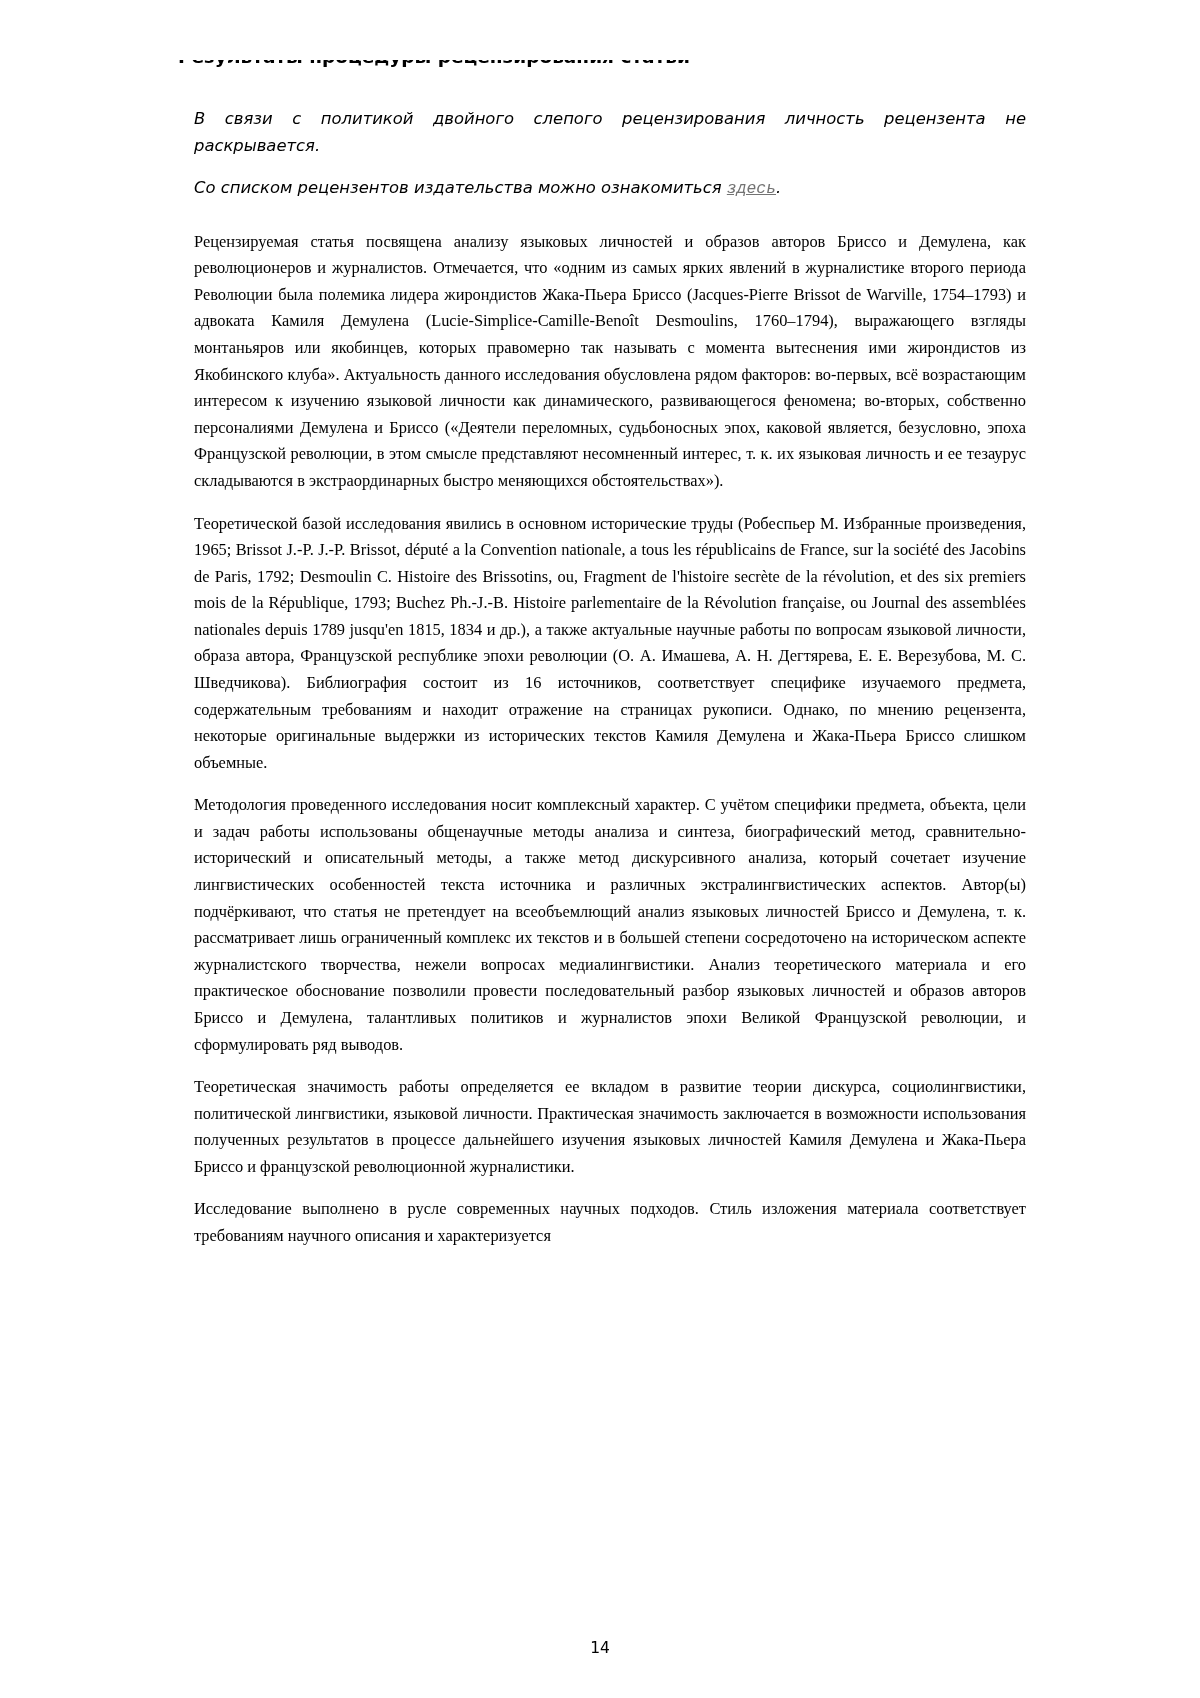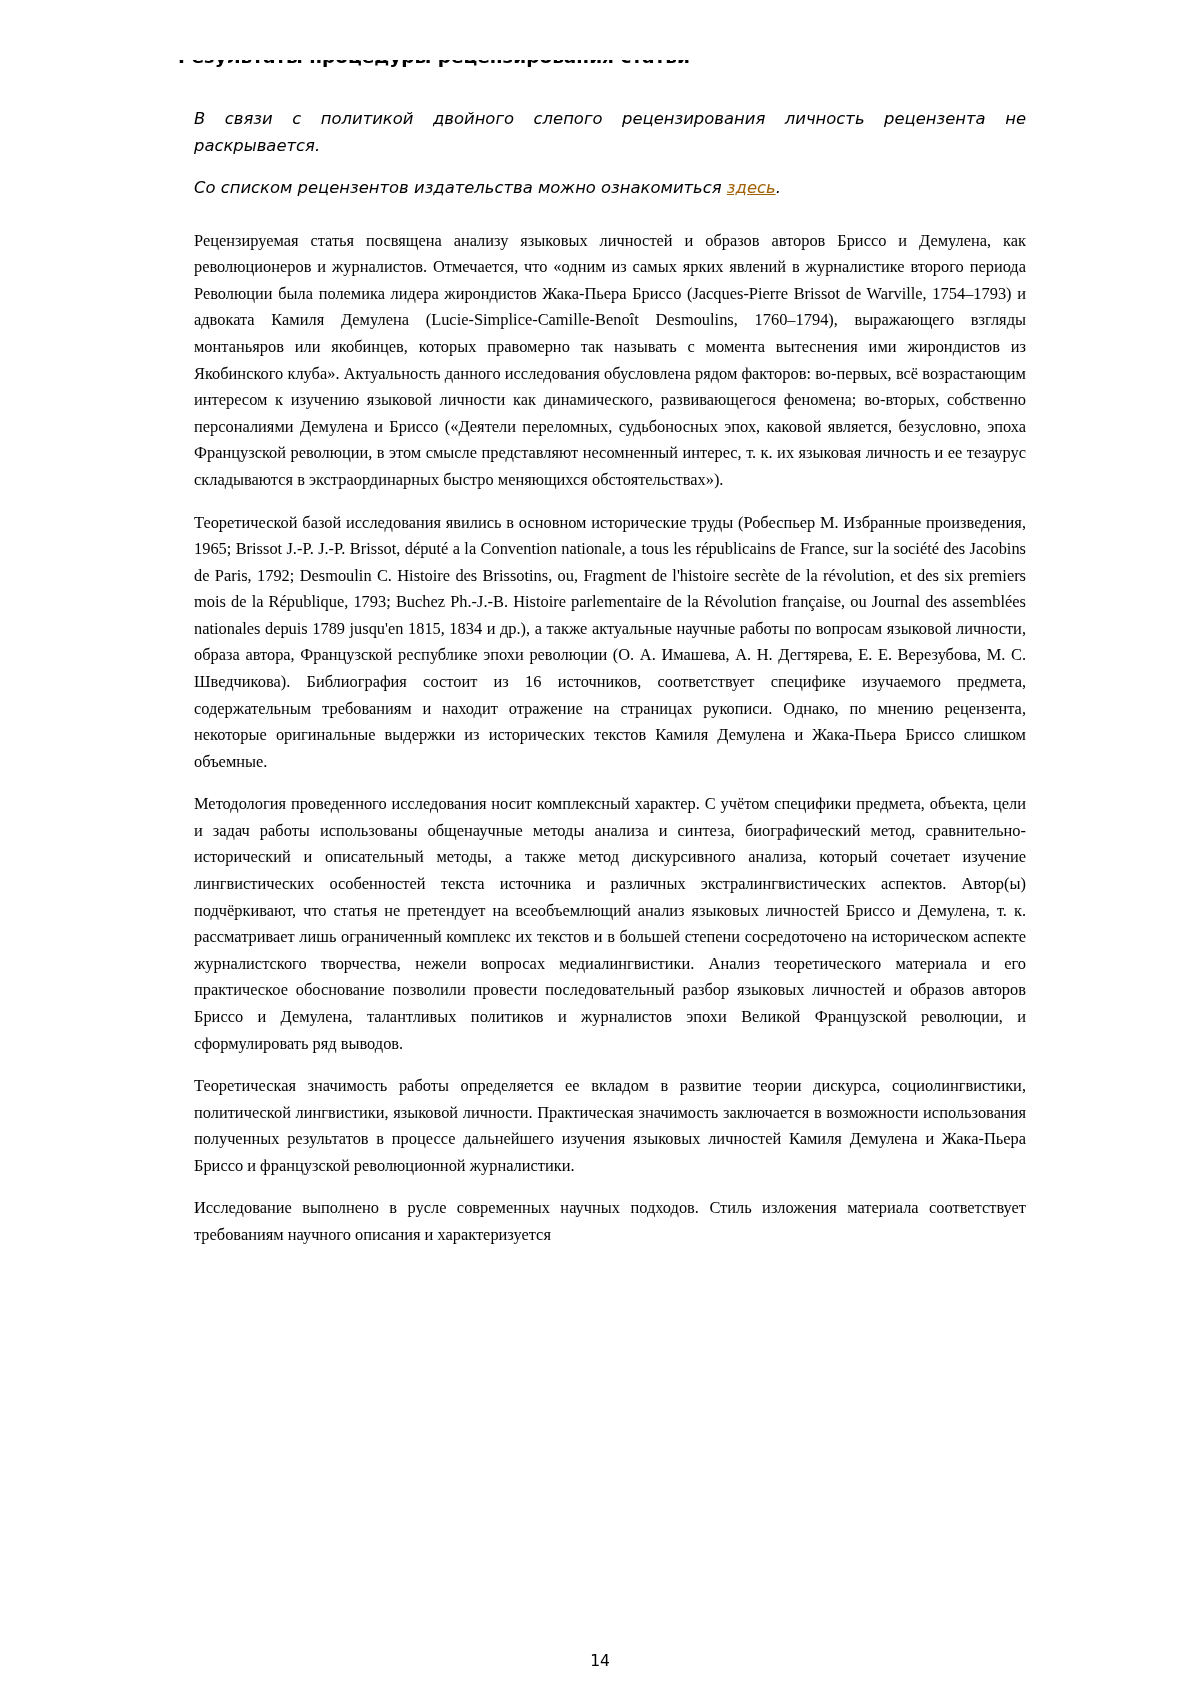--- a/index.html
+++ b/index.html
@@ -68,35 +68,36 @@
 
   .policy {
     font-style: italic;
     margin-top: 24px;
   }
   .reviewers-line {
     font-style: italic;
     margin-top: 2px;
   }
   .reviewers-line a {
-    color: #a16207;
+    color: #737373;
     text-decoration: underline;
+    font-family: Liberation Mono, monospace;
   }
 
   .body-block {
     margin-top: 26px;
     font-family: Liberation Serif, serif;
   }
   .body-block p + p {
     margin-top: 0;
   }
 
   .page-number {
     position: absolute;
-    bottom: 28px;
+    bottom: 41px;
     left: 0;
     width: 100%;
     text-align: center;
     font-size: 15.5px;
     color: #000;
   }
 </style>
 </head>
 <body>
 

